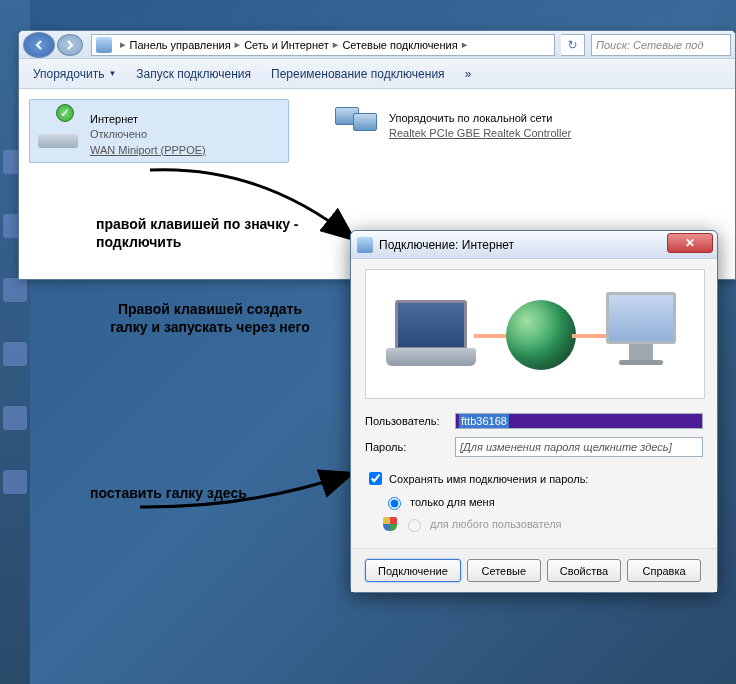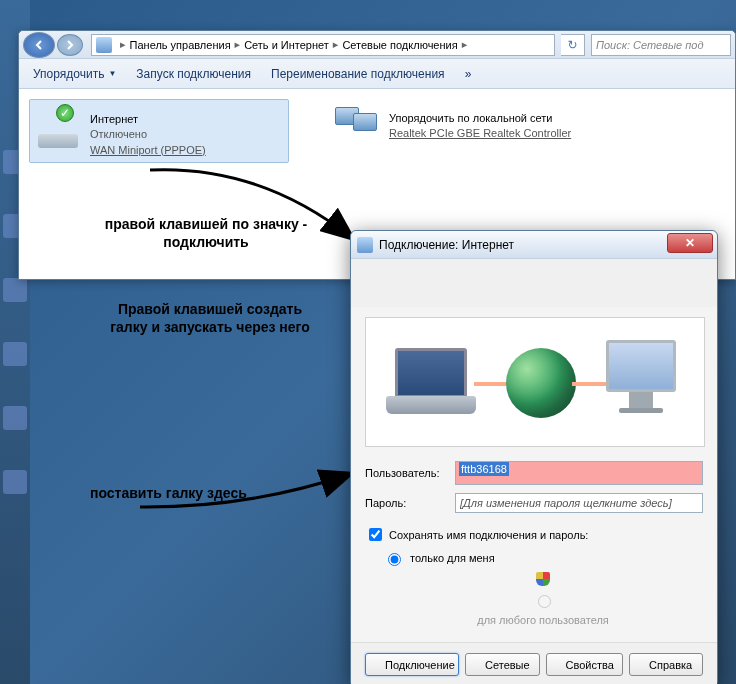--- a/index.html
+++ b/index.html
@@ -186,21 +186,21 @@
   .conn-text .status { color: #555; }
   .conn-text .device { color: #555; text-decoration: underline; }
 
   .annotation {
     position: absolute;
     font-weight: bold;
     font-size: 14px;
     color: #000;
     line-height: 1.3;
   }
-  .annot1 { left: 96px; top: 215px; text-align: center; width: 220px; }
+  .annot1 { left: 96px; top: 215px; text-align: left; width: 220px; }
   .annot2 { left: 110px; top: 300px; text-align: center; width: 200px; }
   .annot3 { left: 90px; top: 484px; }
 
   .arrow-svg {
     position: absolute;
     pointer-events: none;
   }
 
   .dialog {
     position: absolute;
@@ -238,21 +238,20 @@
     color: #fff;
     display: flex;
     align-items: center;
     justify-content: center;
     font-weight: bold;
     font-size: 12px;
   }
   .dlg-body {
     padding: 10px 14px;
     background: #f4f4f4;
-    margin-top: 48px;
   }
   .dlg-image {
     width: 340px; height: 130px;
     background: #fff;
     border: 1px solid #d0d0d0;
     margin: 0 auto 14px;
     position: relative;
     overflow: hidden;
   }
   .globe {
@@ -347,37 +346,37 @@
   .radio-group {
     margin-left: 18px;
     font-size: 11px;
   }
   .radio-row {
     display: flex;
     align-items: center;
     gap: 6px;
     margin-bottom: 6px;
   }
-  .radio-row.disabled { color: #999; flex-direction: column; }
+  .radio-row.disabled { color: #999; }
   .shield-icon {
     width: 14px; height: 14px;
     background: conic-gradient(#e04040 0 90deg, #40a040 90deg 180deg, #4070d0 180deg 270deg, #e0c040 270deg 360deg);
     border-radius: 2px 2px 6px 6px;
   }
   .dlg-buttons {
     background: #f0f0f0;
     padding: 10px 14px;
     border-top: 1px solid #ddd;
     display: flex;
     gap: 6px;
     justify-content: flex-start;
   }
   .dlg-buttons button {
     height: 23px;
-    padding: 0 19px;
+    padding: 0 12px;
     font-size: 11px;
     font-family: inherit;
     background: linear-gradient(#fdfdfd, #e8e8e8);
     border: 1px solid #888;
     border-radius: 3px;
     min-width: 74px;
   }
   .dlg-buttons button.default {
     border: 1px solid #3a7ad0;
     box-shadow: 0 0 2px #6aa0e0;
@@ -497,21 +496,21 @@
       <div class="conn-line l2"></div>
       <div class="desktop-pc">
         <div class="pc-monitor"></div>
         <div class="pc-stand"></div>
         <div class="pc-base"></div>
       </div>
     </div>
 
     <div class="form-row">
       <label>Пользователь:</label>
-      <div style="flex:1;height:24px;border:1px solid #a0b0c0;background:#fca5a5;padding:1px 3px;font-size:11px;">
+      <div style="flex:1;height:16px;border:1px solid #a0b0c0;background:#4c1d95;padding:1px 3px;font-size:11px;">
         <span class="selected-text">fttb36168</span>
       </div>
     </div>
     <div class="form-row">
       <label>Пароль:</label>
       <input type="text" class="placeholder-italic" value="[Для изменения пароля щелкните здесь]" style="">
     </div>
 
     <div class="checkbox-row">
       <input type="checkbox" checked="" style="">

